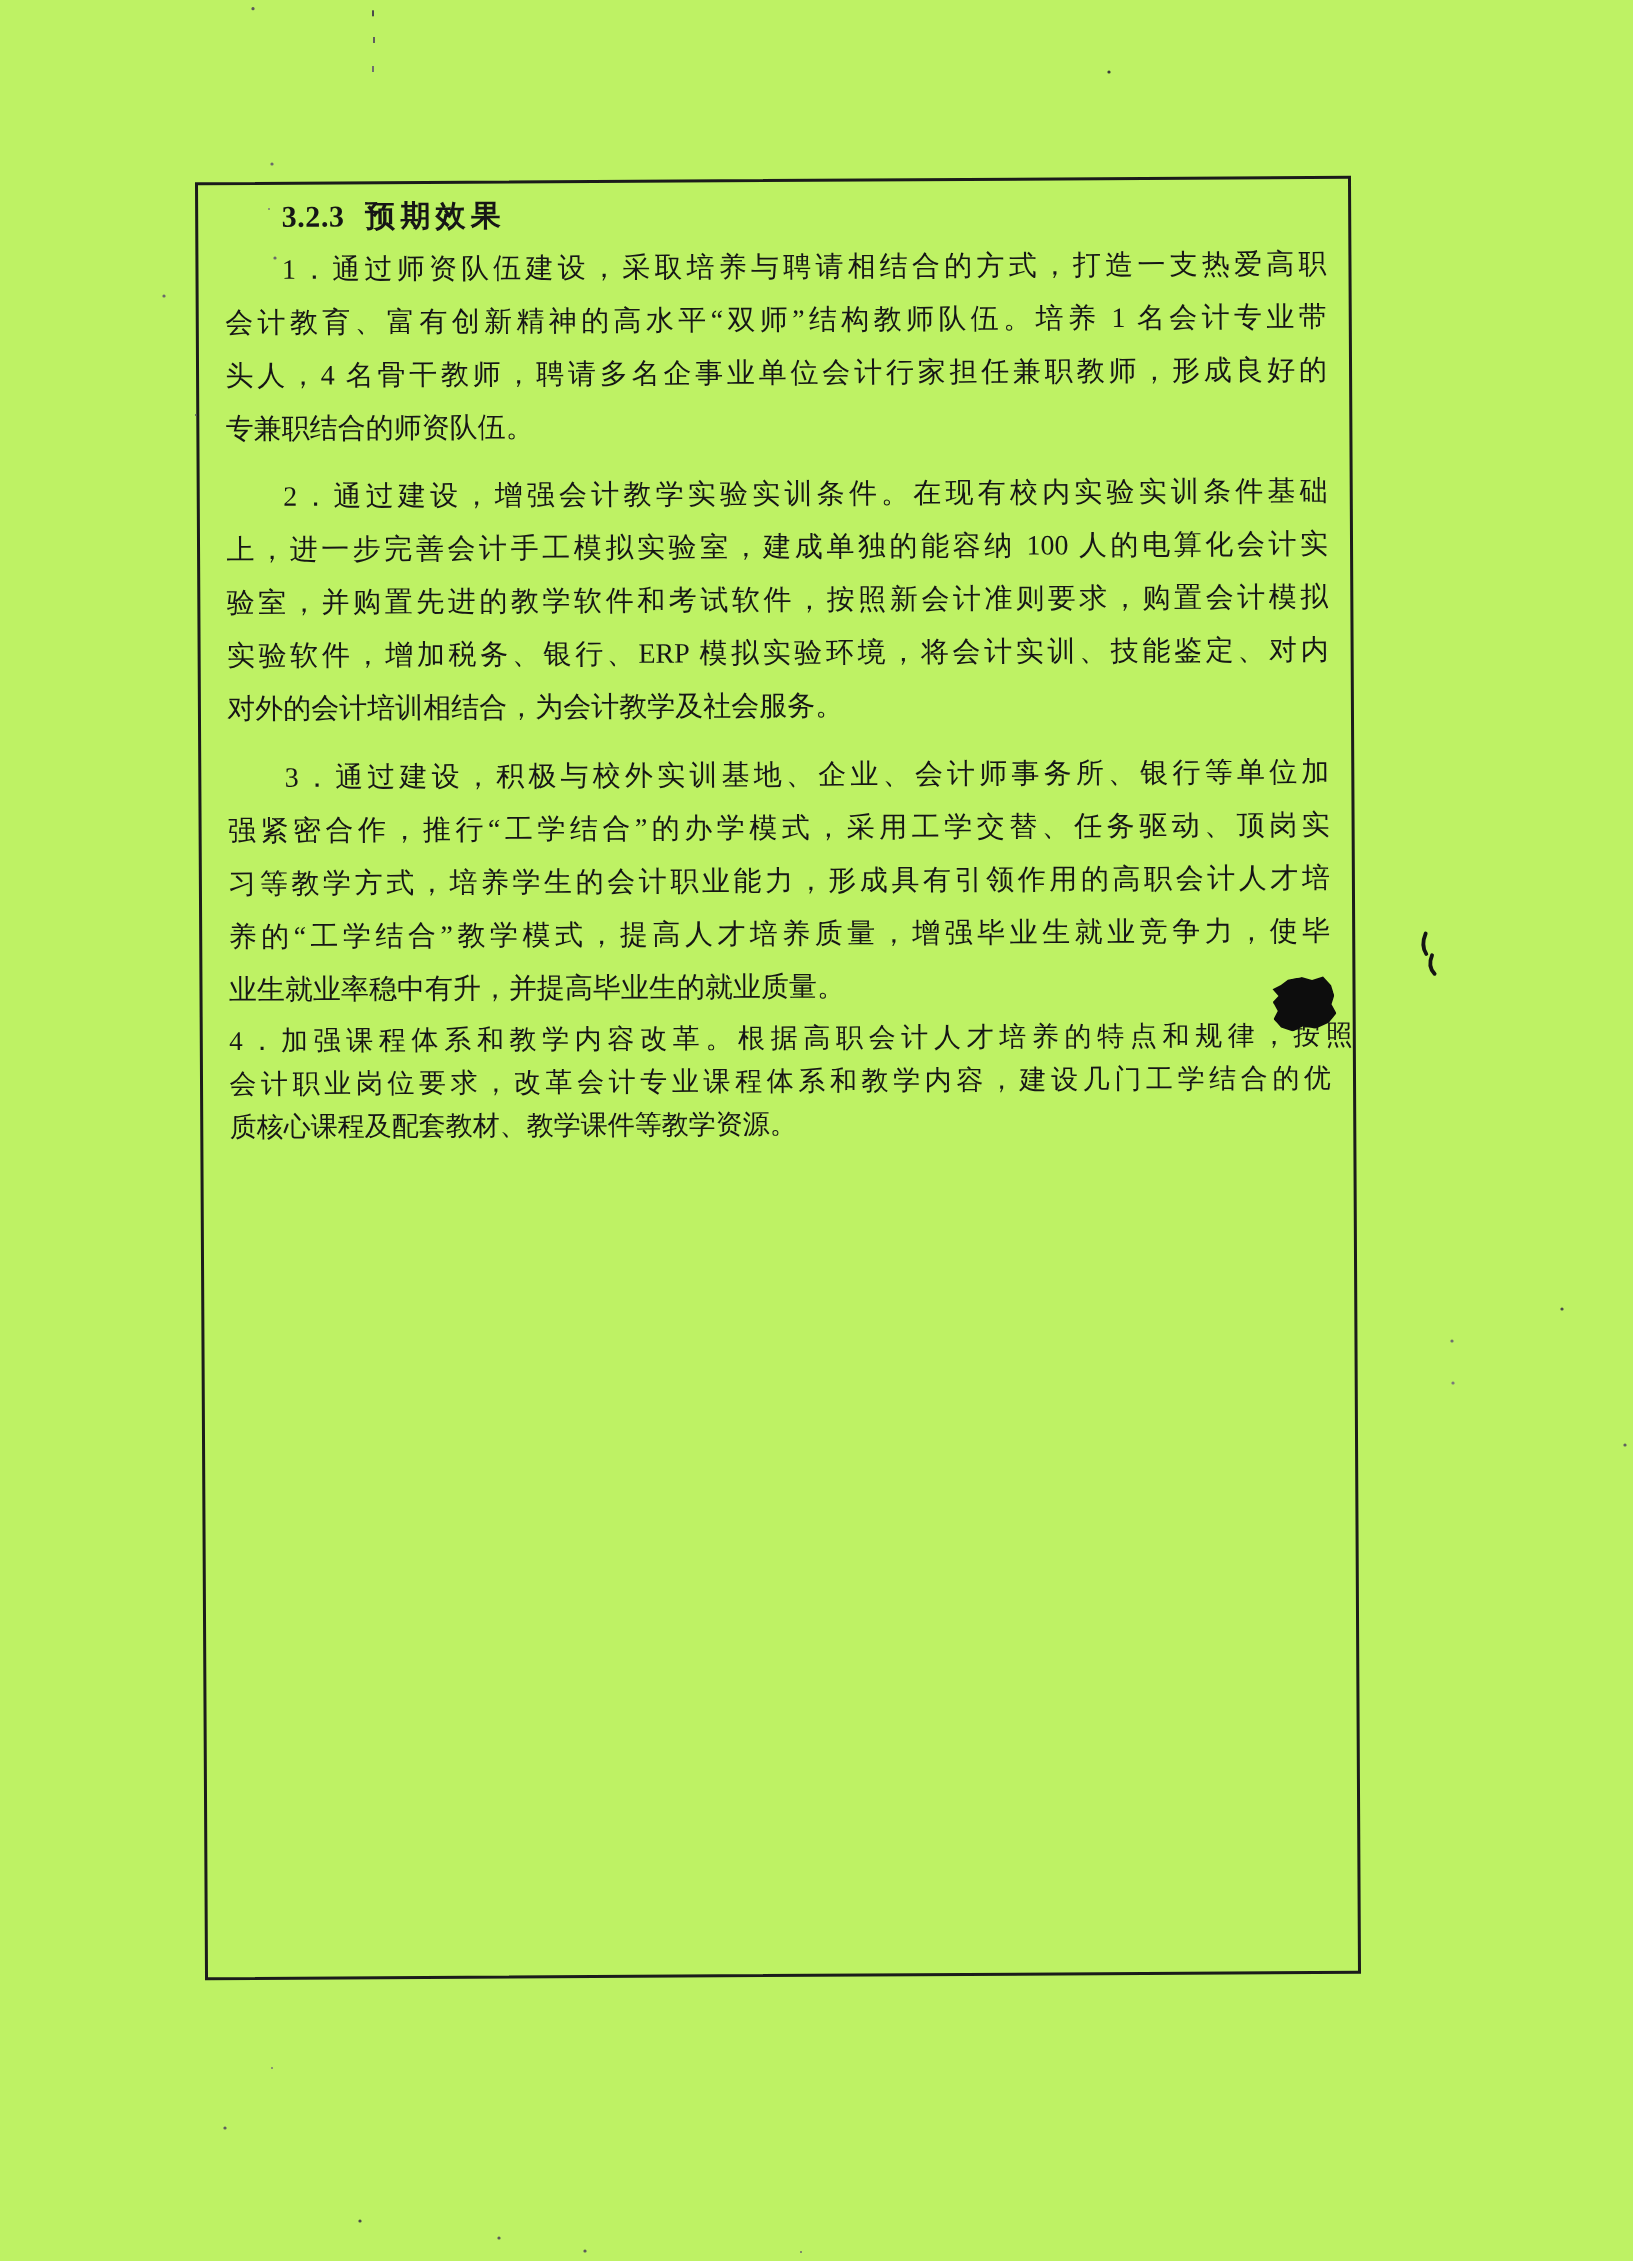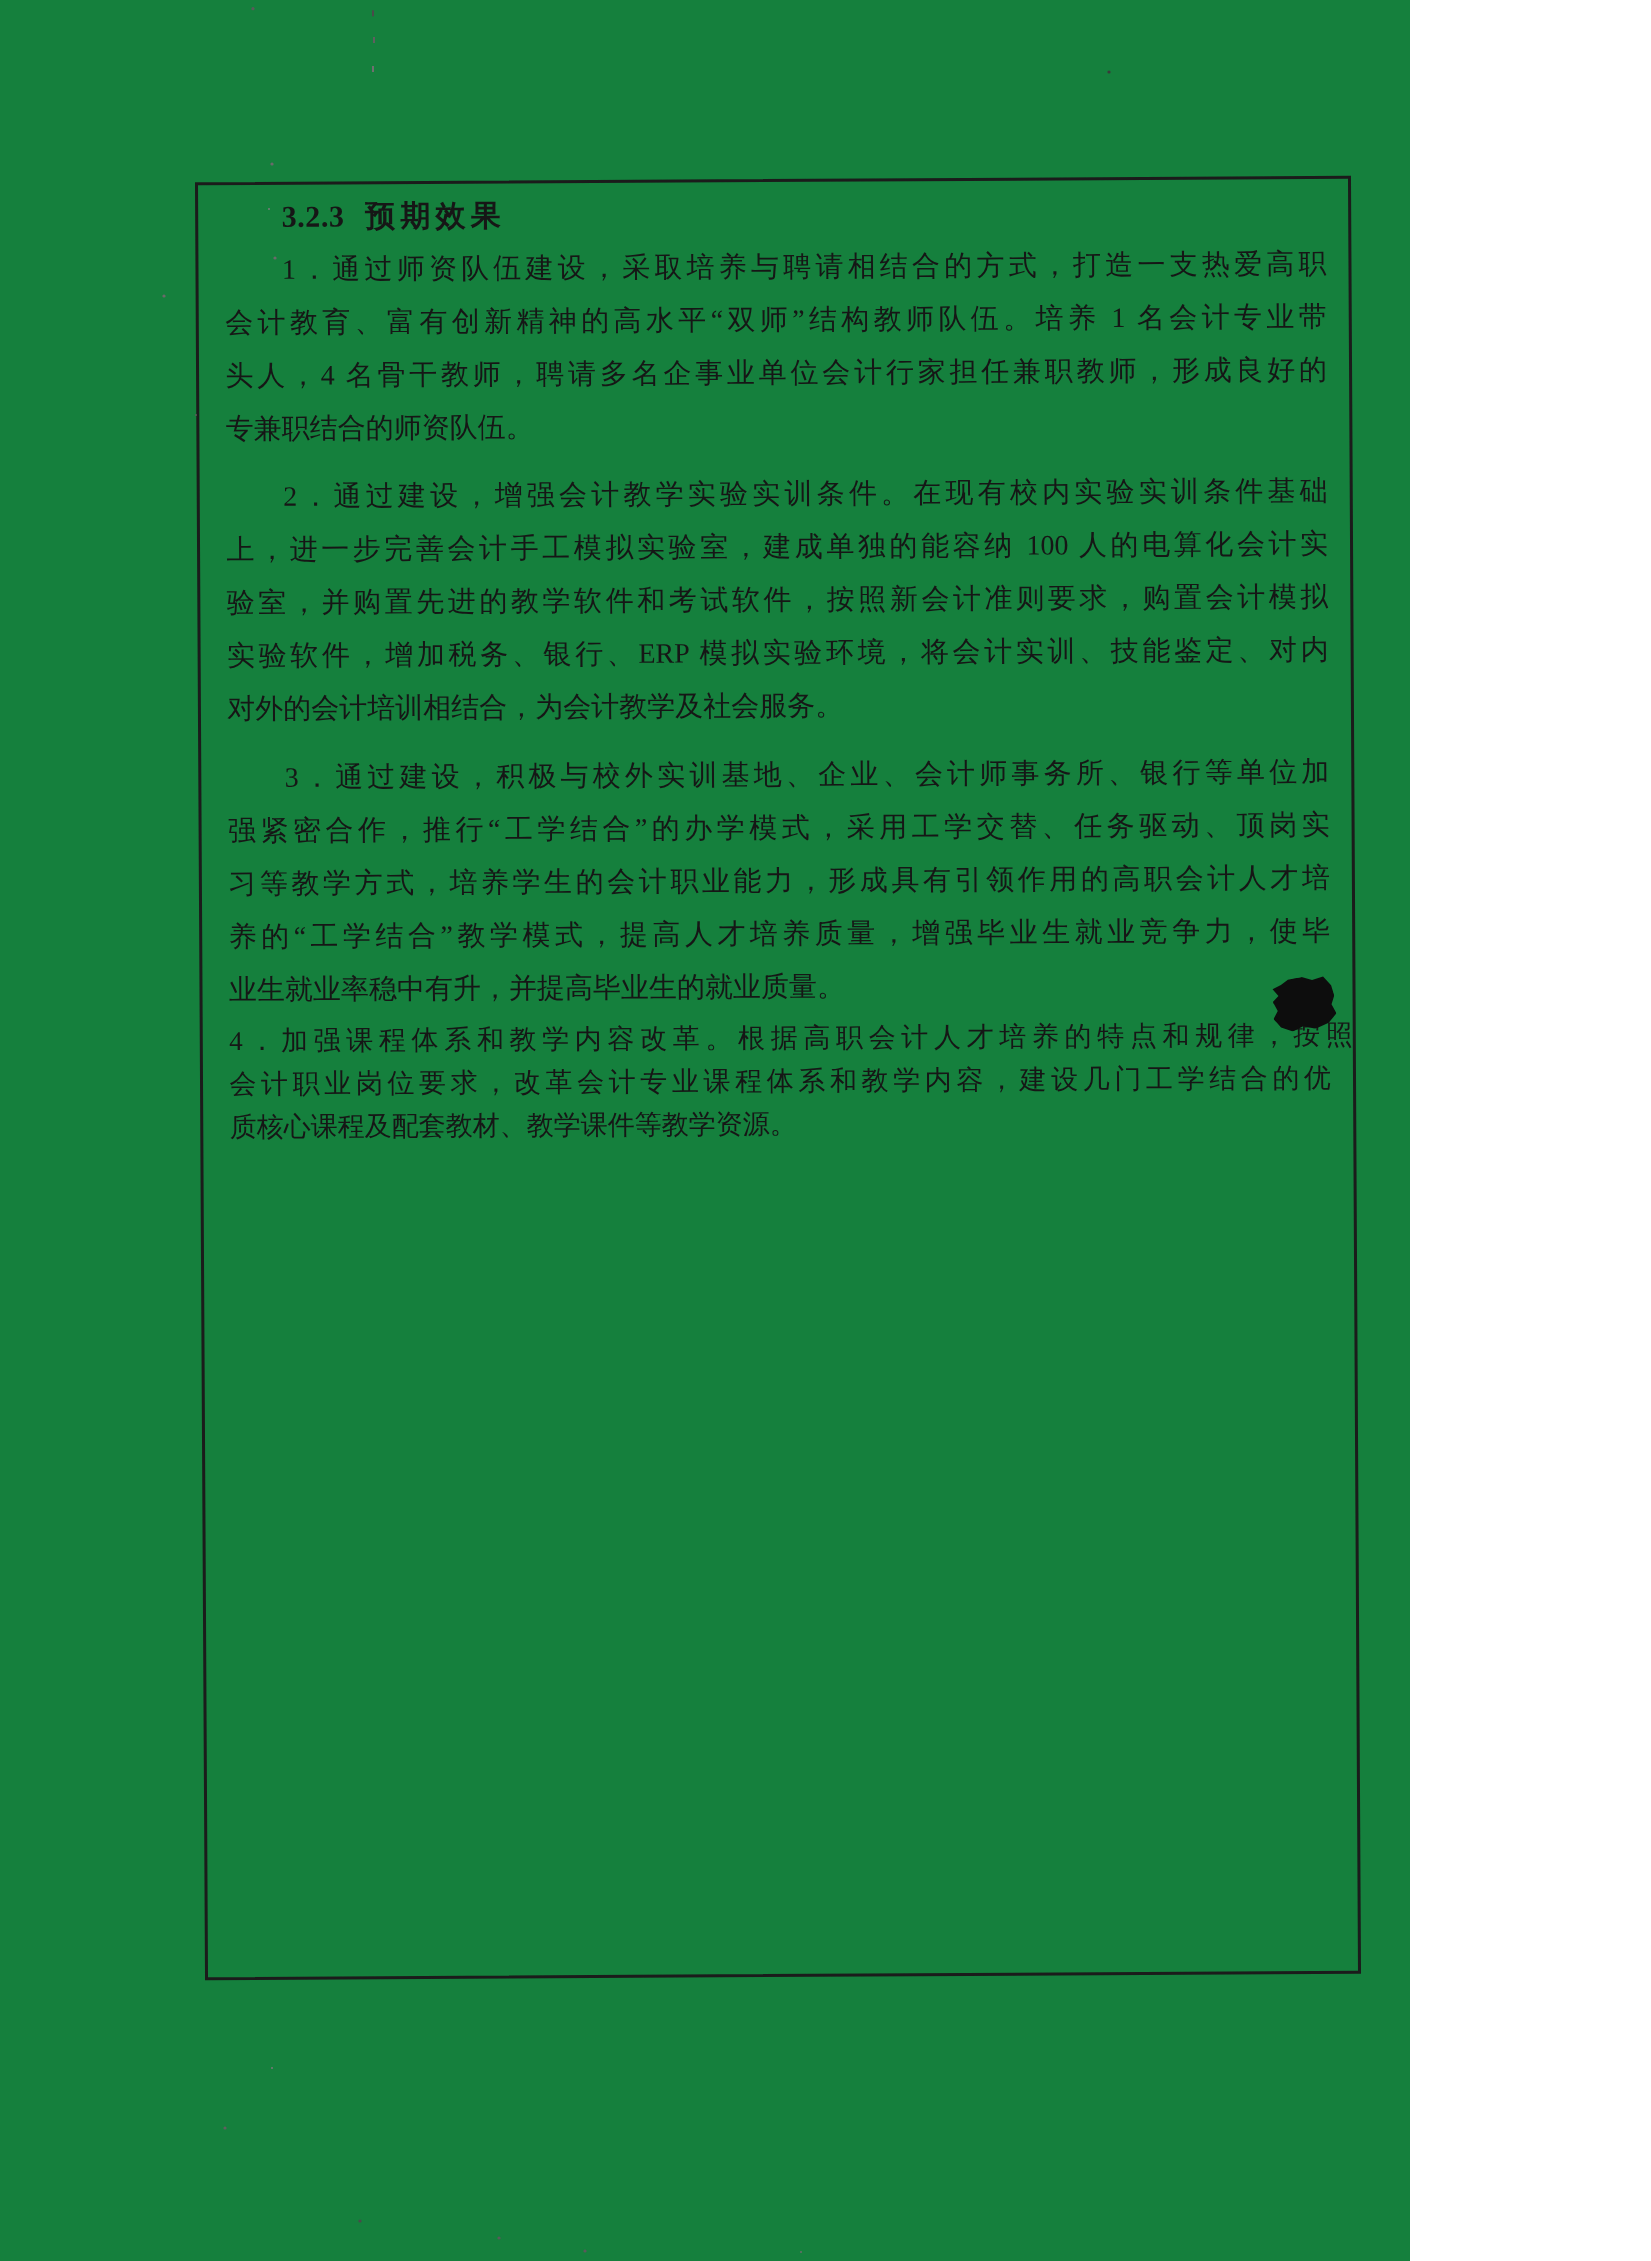--- a/index.html
+++ b/index.html
@@ -1,20 +1,20 @@
 <!DOCTYPE html>
 <html style="font-size:10.3px"><head>
 <meta charset="utf-8">
 <style>
   html, body { margin: 0; padding: 0; background: #ffffff; }
   .page {
     position: relative;
-    width: 1410px;
+    width: 1633px;
     height: 2261px;
-    background: #15803d;
+    background: #bef264;
     overflow: hidden;
     font-family: "Liberation Serif", serif;
     color: #161616;
   }
 
   
   .doc-box {
     position: absolute;
     left: 200px;
     top: 179px;

